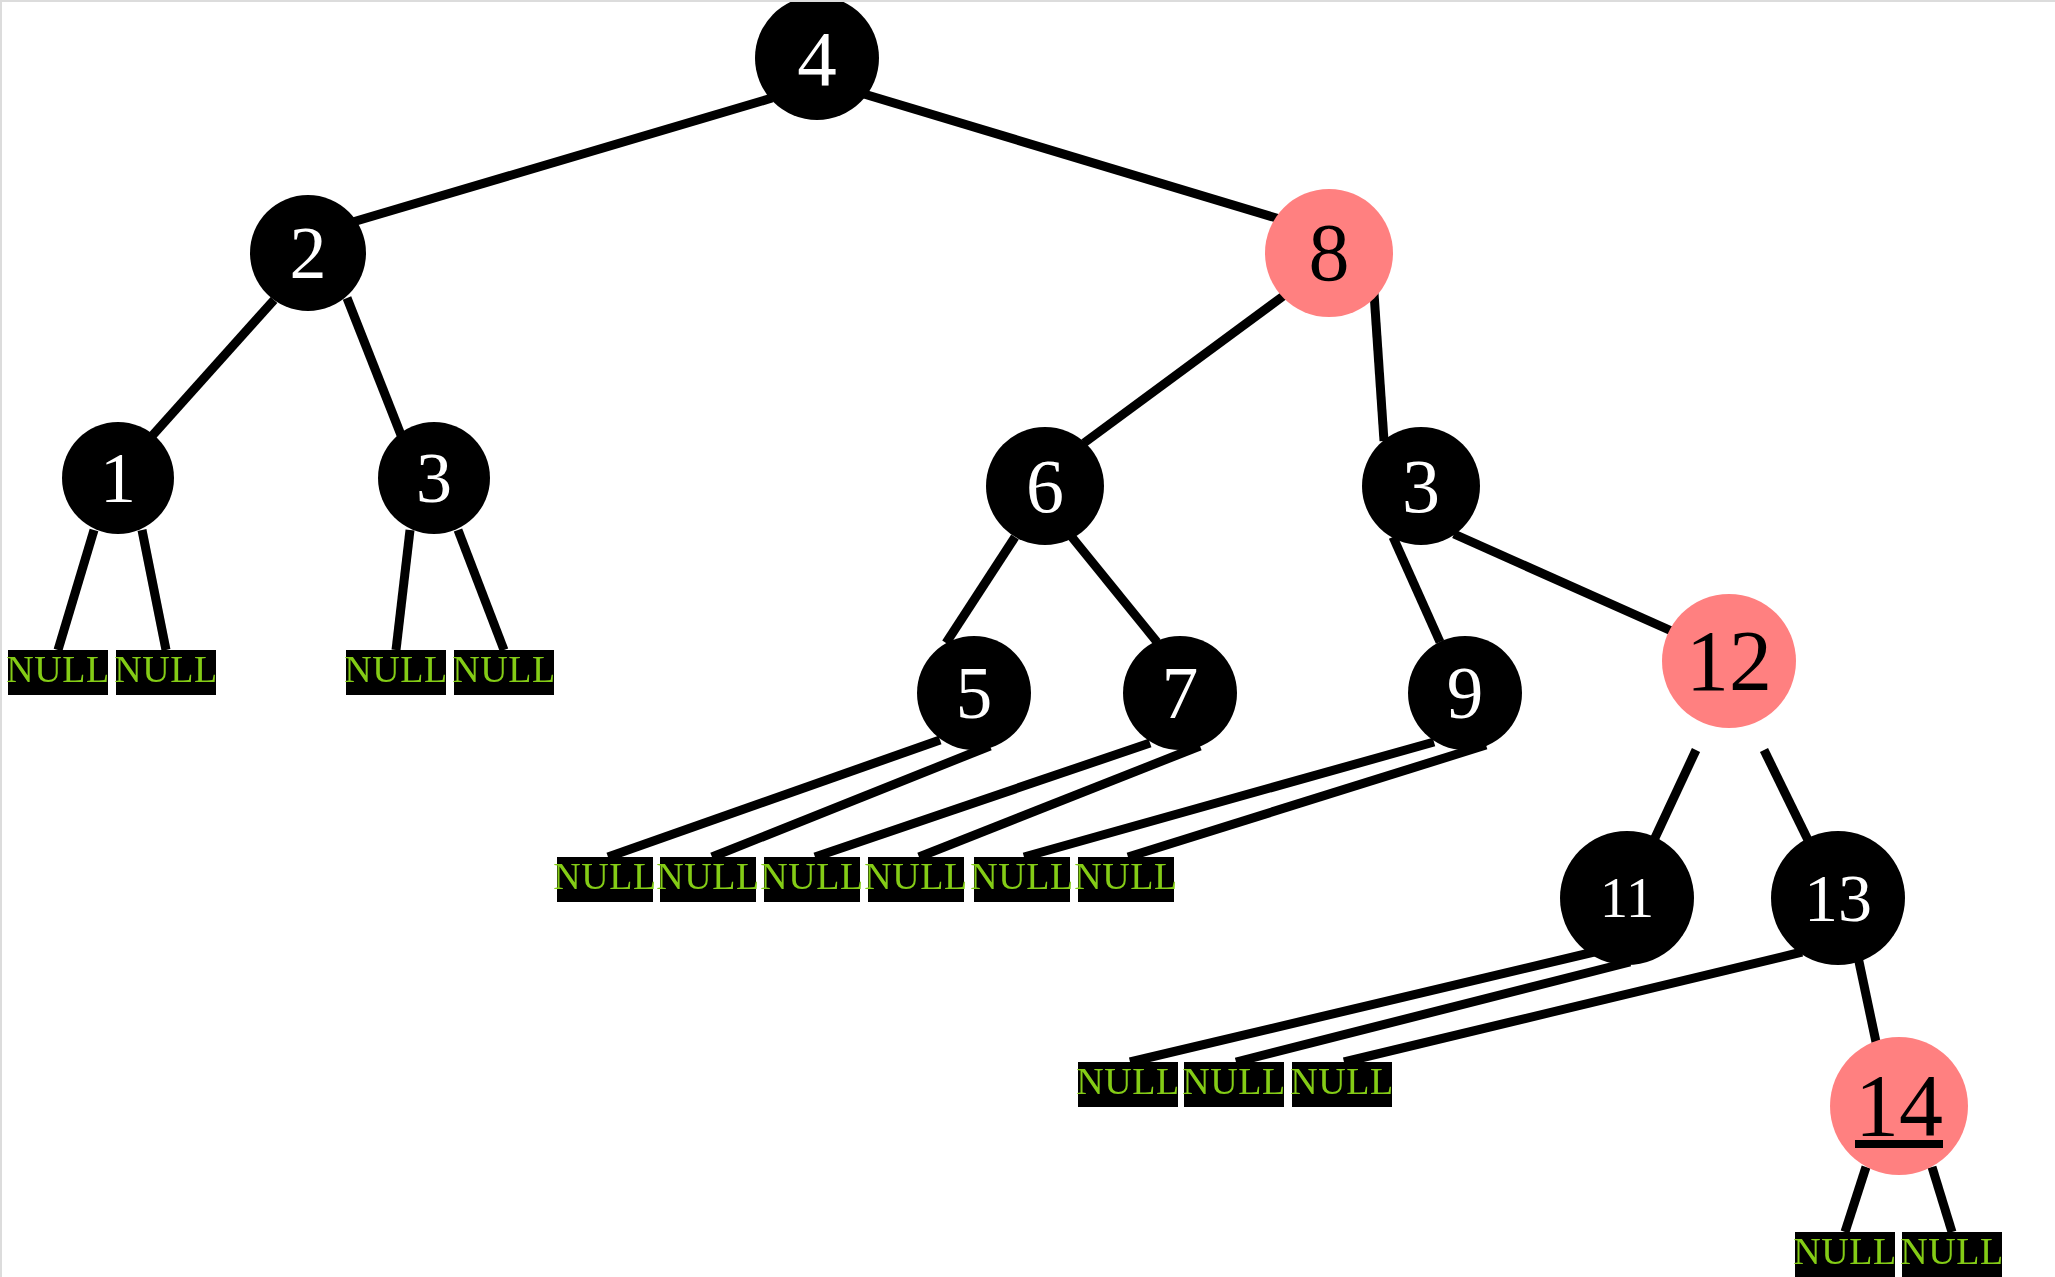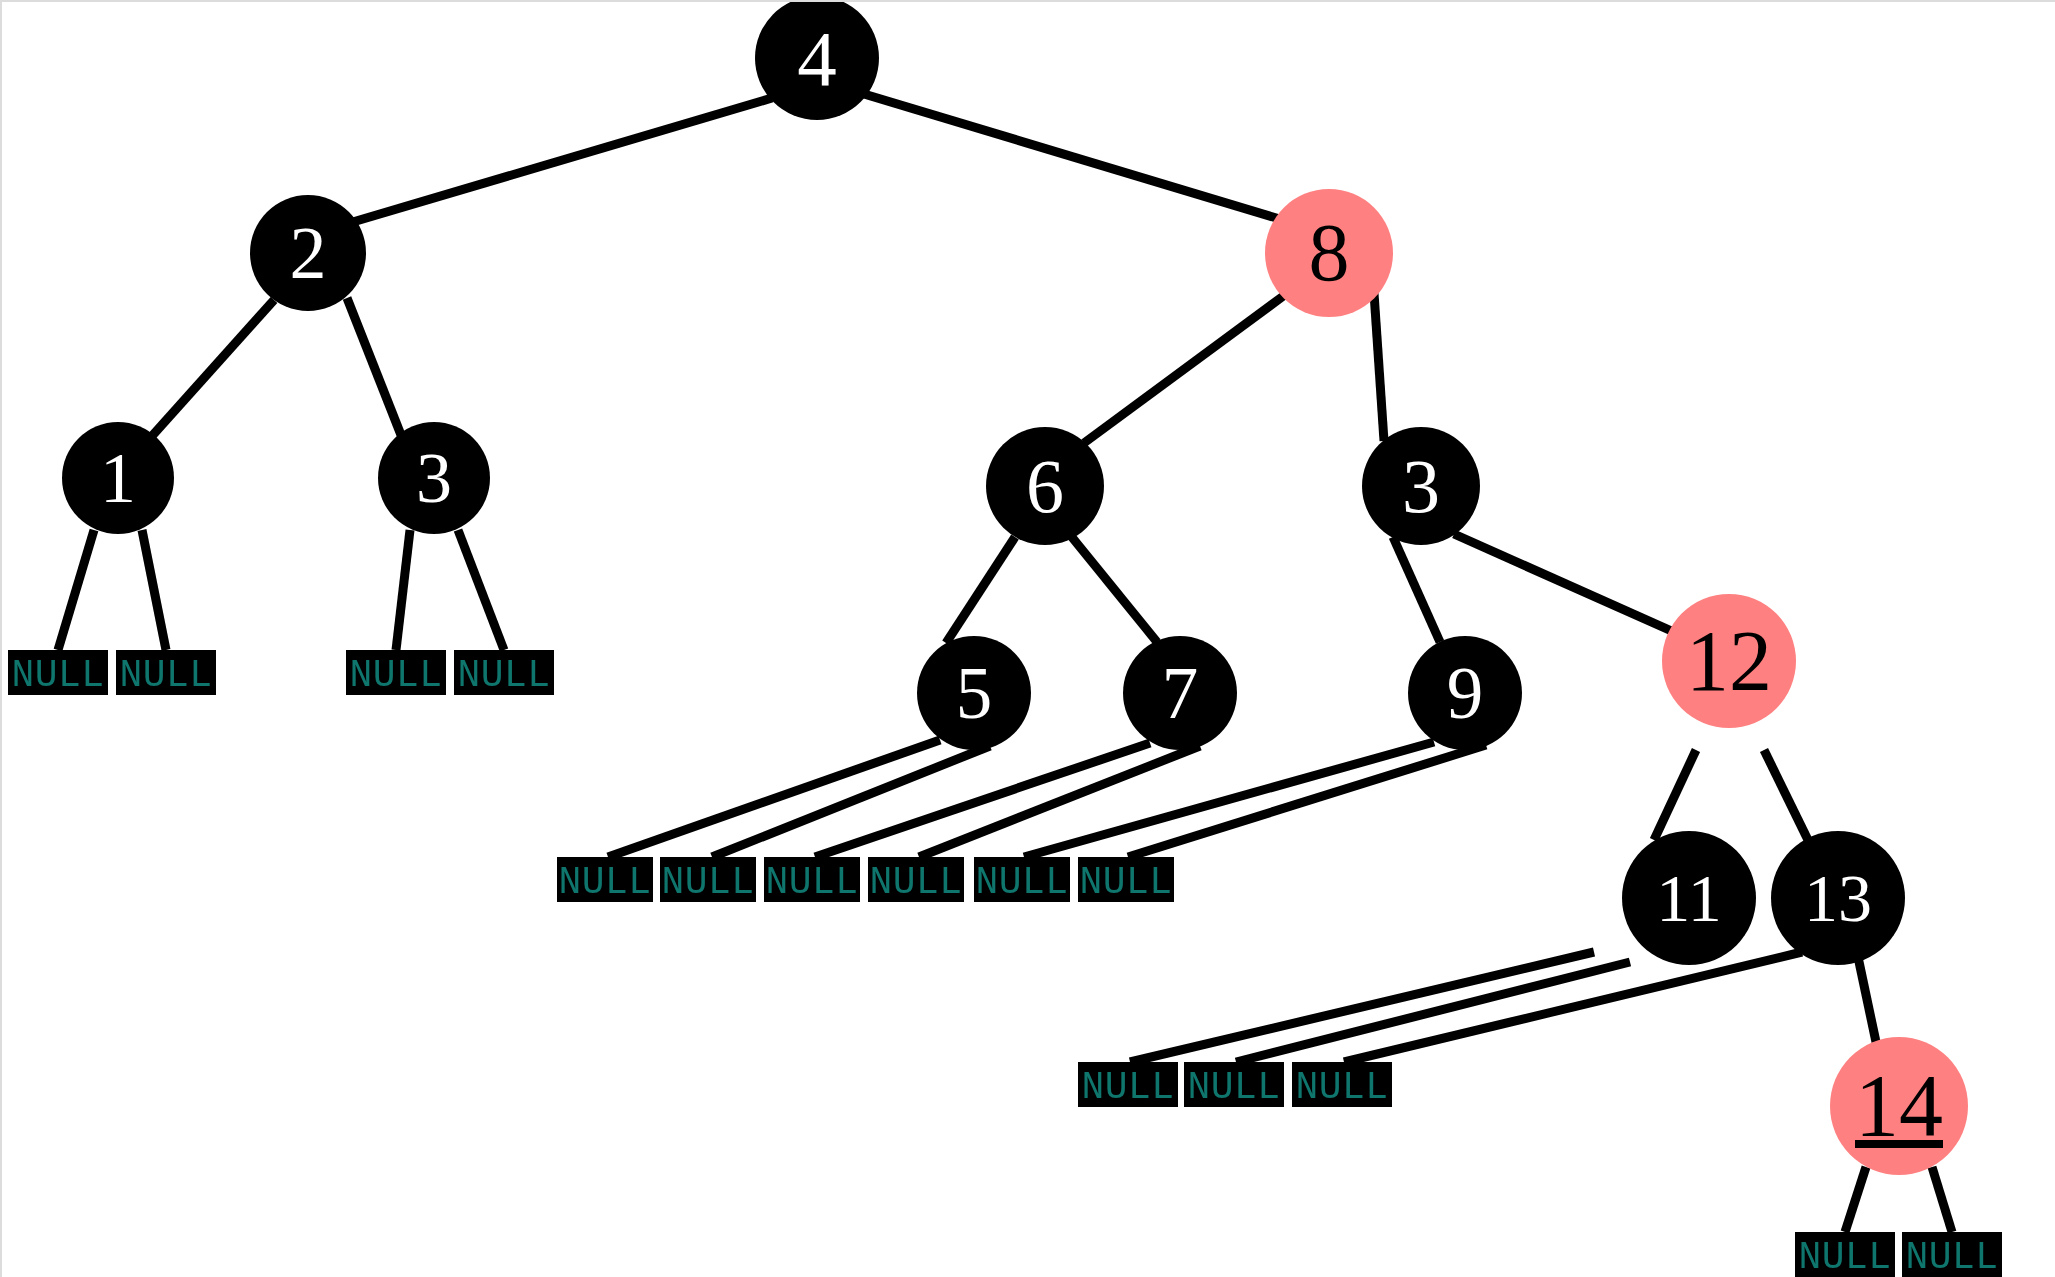--- a/index.html
+++ b/index.html
@@ -42,25 +42,25 @@
     background: #000000;
     color: #ffffff;
   }
   .node-red {
     background: #ff8080;
     color: #000000;
   }
   .nil {
     position: absolute;
     background: #000000;
-    color: #0f766e;
+    color: #84cc16;
     display: flex;
-    align-items: flex-end;
+    align-items: flex-start;
     justify-content: center;
-    font-family: Liberation Mono, monospace;
+    font-family: Liberation Serif, serif;
     letter-spacing: 0.5px;
     box-sizing: border-box;
     line-height: 1;
   }
 </style>
 </head>
 <body>
 
 <div id="canvas">
   <svg id="edge-layer" viewBox="0 0 2055 1277" xmlns="http://www.w3.org/2000/svg">
@@ -120,21 +120,21 @@
       </div>
       <div class="node node-black" style="left: 1121px; top: 634px; width: 114px; height: 114px; font-size: 73px;">
         <span>7</span>
       </div>
       <div class="node node-black" style="left: 1406px; top: 634px; width: 114px; height: 114px; font-size: 73px;">
         <span>9</span>
       </div>
       <div class="node node-red" style="left: 1660px; top: 592px; width: 134px; height: 134px; font-size: 86px;">
         <span>12</span>
       </div>
-      <div class="node node-black" style="left: 1620px; top: 829px; width: 134px; height: 134px; font-size: 68px;">
+      <div class="node node-black" style="left: 1558px; top: 829px; width: 134px; height: 134px; font-size: 56px;">
         <span>11</span>
       </div>
       <div class="node node-black" style="left: 1769px; top: 829px; width: 134px; height: 134px; font-size: 68px;">
         <span>13</span>
       </div>
       <div class="node node-red" style="left: 1828px; top: 1035px; width: 138px; height: 138px; font-size: 88px; text-decoration: underline;">
         <span>14</span>
       </div>
     </div>
   <div id="nil-layer">

